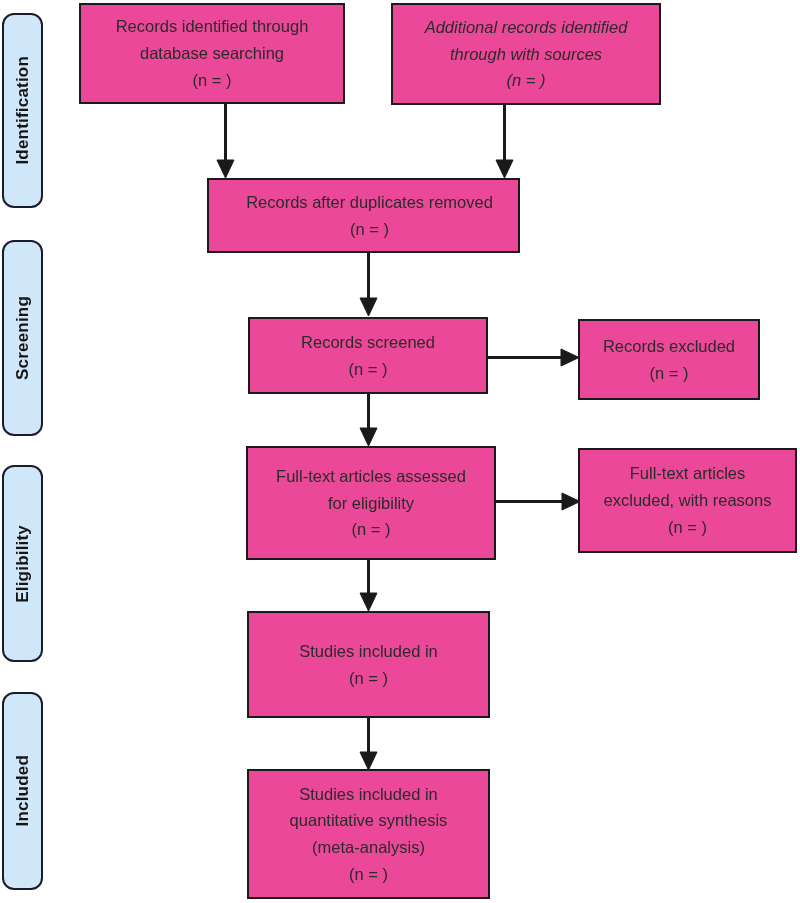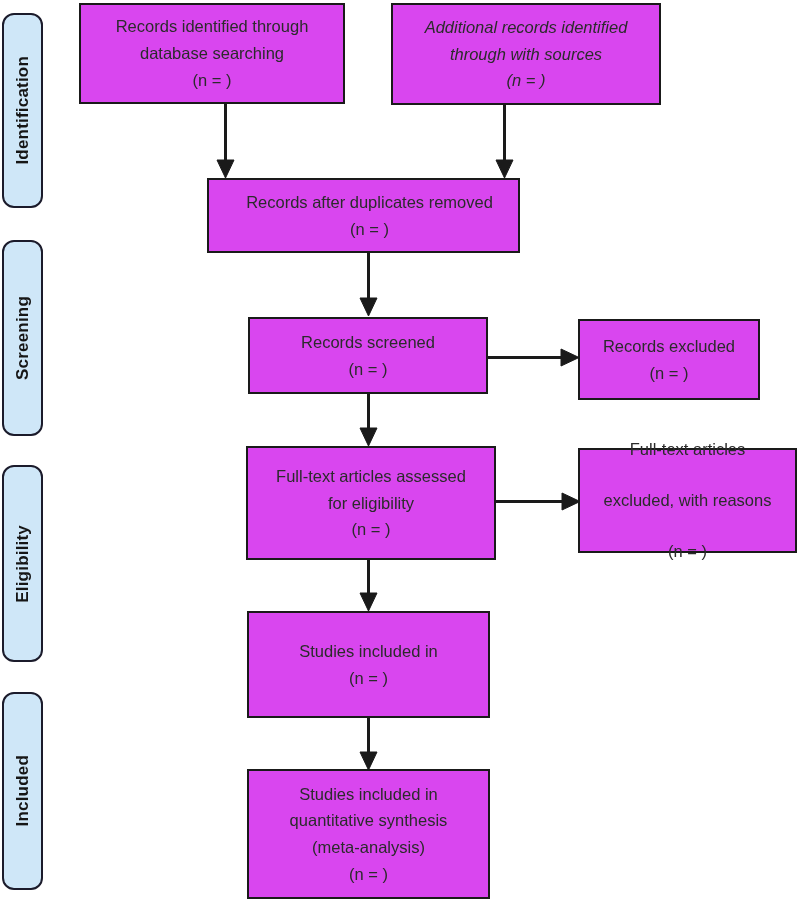--- a/index.html
+++ b/index.html
@@ -39,21 +39,21 @@
     letter-spacing: 0.2px;
     color: #161616;
     white-space: nowrap;
     font-family: "Liberation Sans", sans-serif;
   }
 
   
   .node {
     position: absolute;
     box-sizing: border-box;
-    background: #d946ef;
+    background: #ec4899;
     border: 2px solid #1a1a1a;
     display: flex;
     flex-direction: column;
     align-items: center;
     justify-content: center;
     text-align: center;
     padding: 4px 8px;
   }
   .node .line {
     display: block;
@@ -161,21 +161,21 @@
     <span class="line">Records excluded</span>
     <span class="line">(n = )</span>
   </div>
 
   <div class="node" style="left:246px; top:446px; width:250px; height:114px;">
     <span class="line">Full-text articles assessed</span>
     <span class="line">for eligibility</span>
     <span class="line">(n = )</span>
   </div>
 
-  <div class="node" style="left:578px; top:448px; width:219px; height:105px;gap:24px;">
+  <div class="node" style="left:578px; top:448px; width:219px; height:105px;">
     <span class="line">Full-text articles</span>
     <span class="line">excluded, with reasons</span>
     <span class="line">(n = )</span>
   </div>
 
   <div class="node" style="left:247px; top:611px; width:243px; height:107px;">
     <span class="line">Studies included in</span>
     <span class="line">(n = )</span>
   </div>
 

